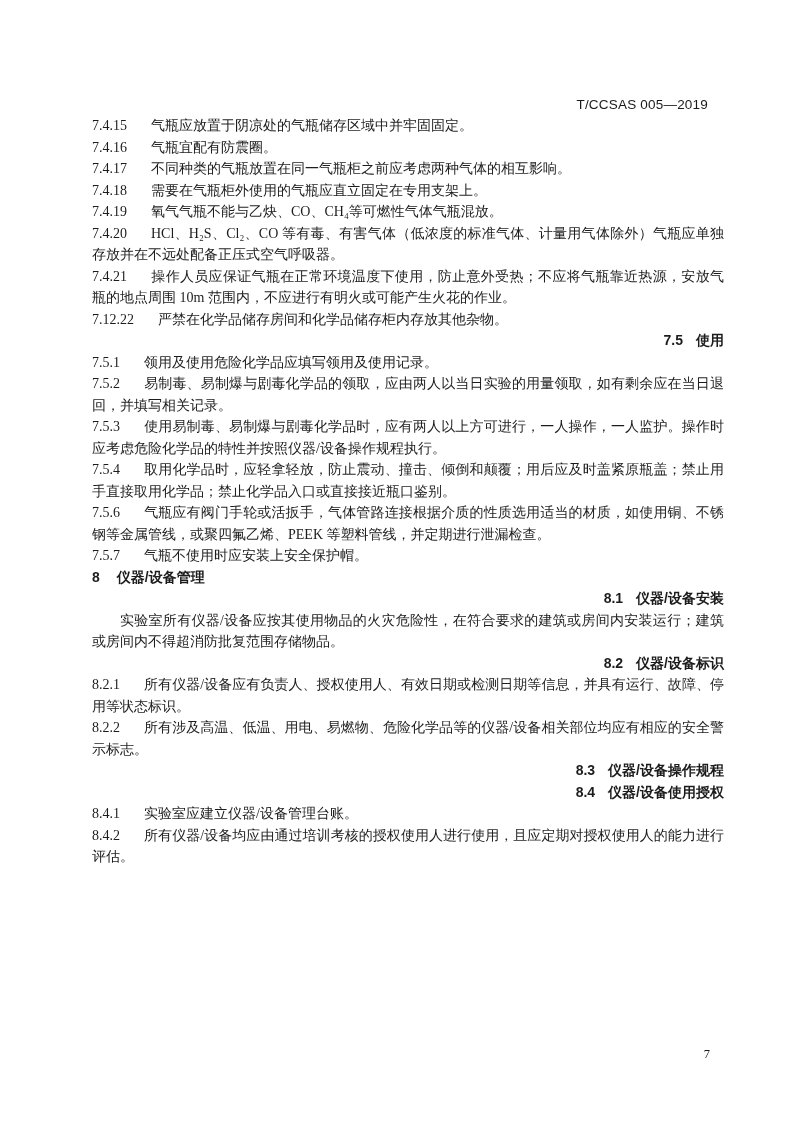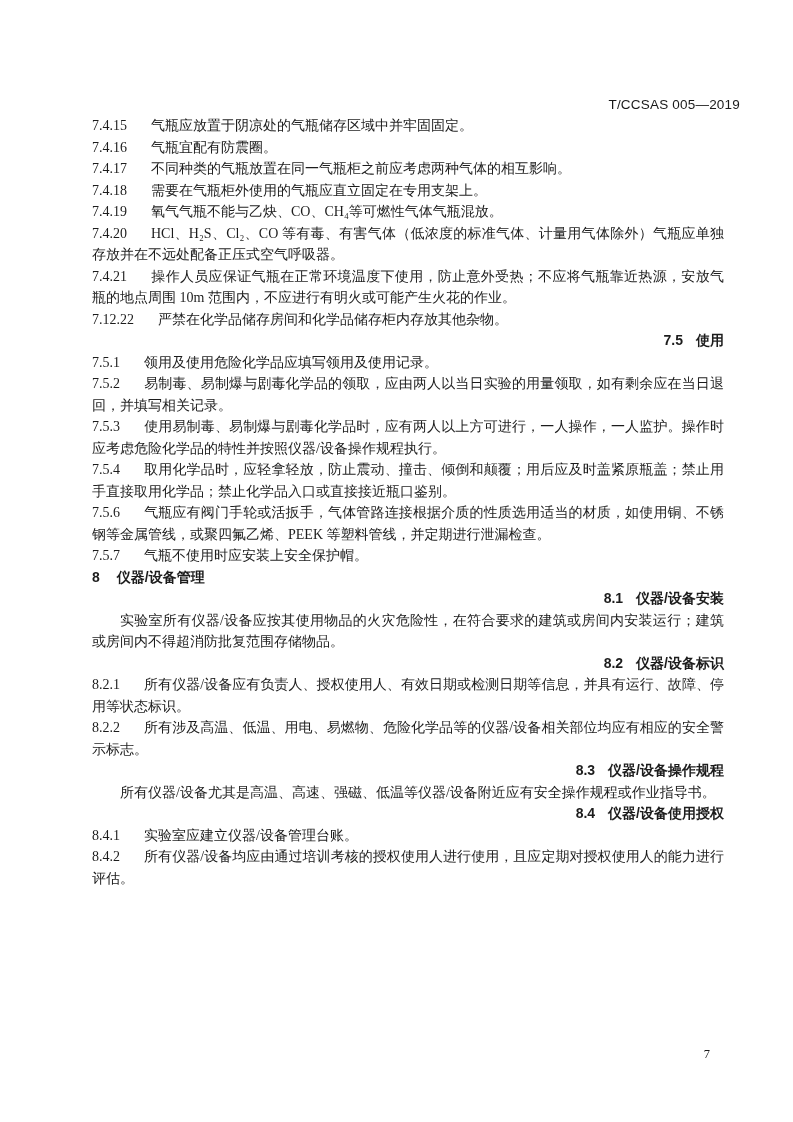--- a/index.html
+++ b/index.html
@@ -16,21 +16,21 @@
     color: #1c1c1c;
   }
   .page {
     position: absolute;
     inset: 0;
     background: #ffffff;
   }
   .page-header {
     position: absolute;
     top: 97px;
-    left: 108px;
+    left: 76px;
     width: 632px;
     text-align: right;
     font-family: "Liberation Sans", "DejaVu Sans", sans-serif;
     font-size: 13.5px;
     color: #1a1a1a;
     letter-spacing: 0.2px;
   }
   .content {
     position: absolute;
     top: 115px;
@@ -107,21 +107,20 @@
       <p class="clause"><span class="num">7.5.4</span><span class="txt">取用化学品时，应轻拿轻放，防止震动、撞击、倾倒和颠覆；用后应及时盖紧原瓶盖；禁止用手直接取用化学品；禁止化学品入口或直接接近瓶口鉴别。</span></p>
       <p class="clause"><span class="num">7.5.6</span><span class="txt">气瓶应有阀门手轮或活扳手，气体管路连接根据介质的性质选用适当的材质，如使用铜、不锈钢等金属管线，或聚四氟乙烯、PEEK 等塑料管线，并定期进行泄漏检查。</span></p>
       <p class="clause"><span class="num">7.5.7</span><span class="txt">气瓶不使用时应安装上安全保护帽。</span></p>
       <h2 class="chapter"><span class="num">8</span><span class="txt">仪器/设备管理</span></h2>
       <h3 class="heading"><span class="num">8.1</span><span class="txt">仪器/设备安装</span></h3>
       <p class="para"><span class="txt">实验室所有仪器/设备应按其使用物品的火灾危险性，在符合要求的建筑或房间内安装运行；建筑或房间内不得超消防批复范围存储物品。</span></p>
       <h3 class="heading"><span class="num">8.2</span><span class="txt">仪器/设备标识</span></h3>
       <p class="clause"><span class="num">8.2.1</span><span class="txt">所有仪器/设备应有负责人、授权使用人、有效日期或检测日期等信息，并具有运行、故障、停用等状态标识。</span></p>
       <p class="clause"><span class="num">8.2.2</span><span class="txt">所有涉及高温、低温、用电、易燃物、危险化学品等的仪器/设备相关部位均应有相应的安全警示标志。</span></p>
       <h3 class="heading"><span class="num">8.3</span><span class="txt">仪器/设备操作规程</span></h3>
-      <p class="para"><span class="txt">所有仪器/设备尤其是高温、高速、强磁、低温等仪器/设备附近应有安全操作规程或作业指导书。</span></p>
       <h3 class="heading"><span class="num">8.4</span><span class="txt">仪器/设备使用授权</span></h3>
       <p class="clause"><span class="num">8.4.1</span><span class="txt">实验室应建立仪器/设备管理台账。</span></p>
       <p class="clause"><span class="num">8.4.2</span><span class="txt">所有仪器/设备均应由通过培训考核的授权使用人进行使用，且应定期对授权使用人的能力进行评估。</span></p>
     </main>
 
   <div class="page-footer">
     <span class="page-num">7</span>
   </div>
 
 </div>

